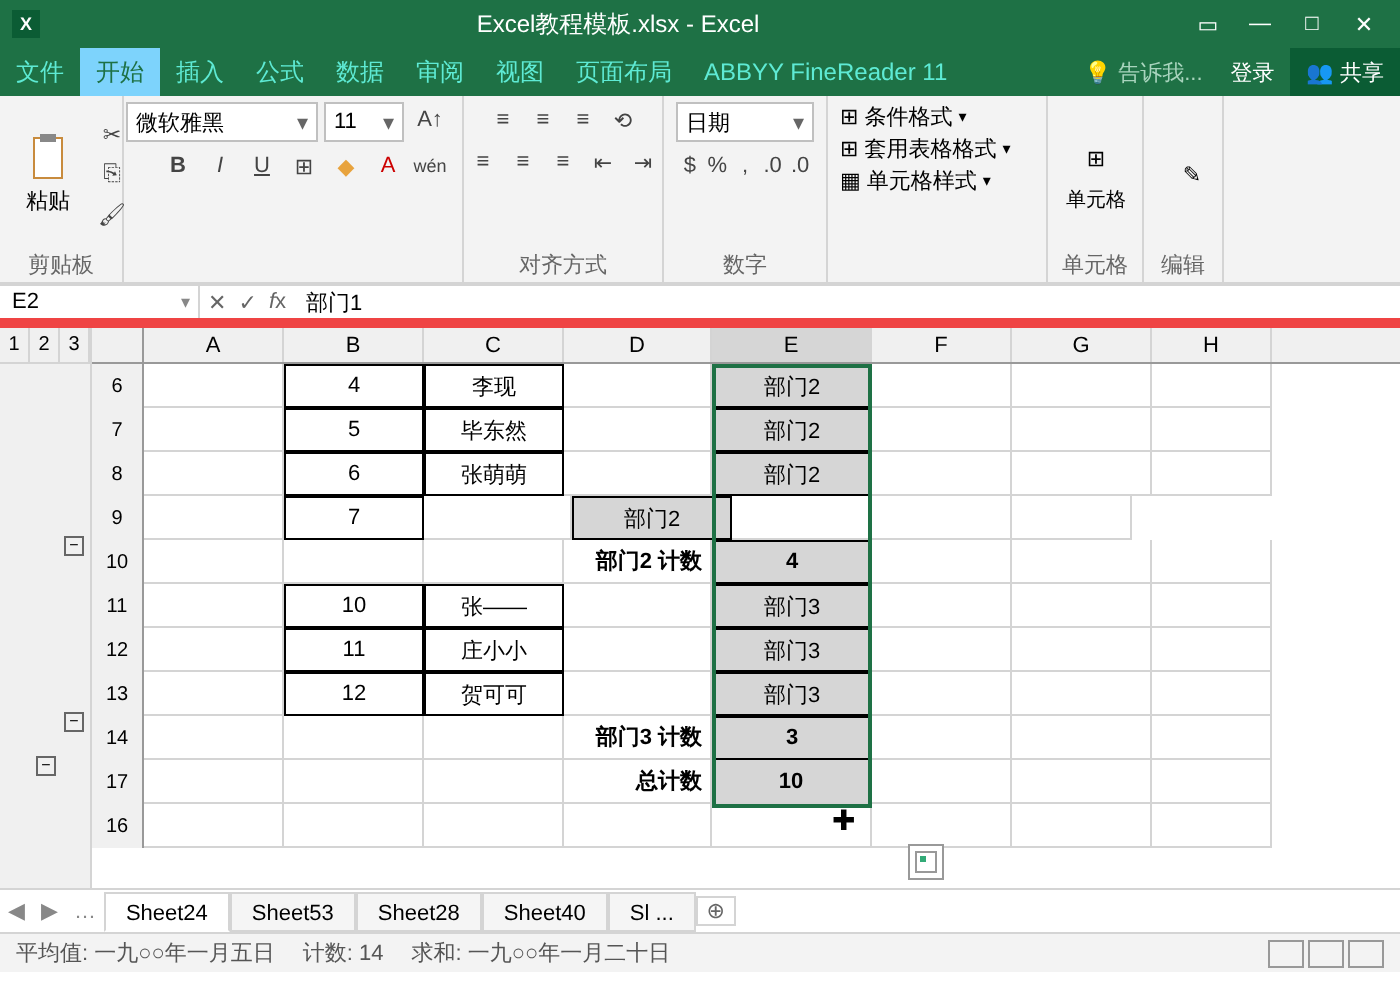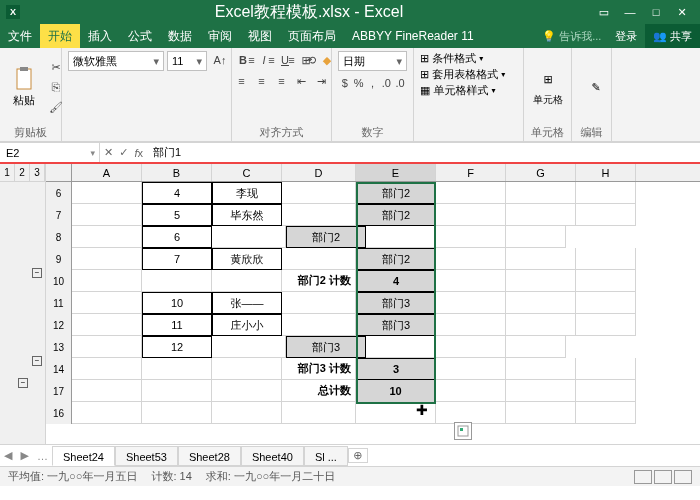--- a/index.html
+++ b/index.html
@@ -1,39 +1,39 @@
 <!DOCTYPE html>
 <html><head>
 <meta charset="utf-8">
 <style>
 *{margin:0;padding:0;box-sizing:border-box;font-family:"Microsoft YaHei",Arial,sans-serif;font-size:11px;}
 body{background:#fff;width:700px;height:500px;overflow:hidden;position:relative;}
 .titlebar{background:linear-gradient(#1e7145,#1e7145);height:24px;display:flex;align-items:center;color:#fff;padding:0 6px;}
-.titlebar .title{flex:1;text-align:center;font-size:16px;}
+.titlebar .title{flex:1;text-align:center;font-size:12px;}
 .titlebar .wincontrols{display:flex;gap:2px;}
 .titlebar .wincontrols span{width:24px;text-align:center;font-size:11px;cursor:pointer;}
 .excel-icon{width:14px;height:14px;background:#0b5c34;color:#fff;display:flex;align-items:center;justify-content:center;font-size:9px;font-weight:bold;margin-right:6px;}
 .menubar{background:#1e7145;height:24px;display:flex;align-items:center;}
-.menubar .tab{padding:0 8px;height:24px;display:flex;align-items:center;color:#ffffff;cursor:pointer;font-size:12px;}
-.menubar .tab.active{background:#fde047;color:#1e7145;}
+.menubar .tab{padding:0 8px;height:24px;display:flex;align-items:center;color:#5eead4;cursor:pointer;font-size:12px;}
+.menubar .tab.active{background:#7dd3fc;color:#1e7145;}
 .menubar .spacer{flex:1;}
 .menubar .tell{color:#a8d4bd;display:flex;align-items:center;gap:3px;padding:0 6px;}
 .menubar .login{color:#fff;padding:0 8px;}
 .menubar .share{background:#0b5c34;color:#fff;padding:0 8px;height:24px;display:flex;align-items:center;gap:3px;}
 .ribbon{background:#f3f3f3;height:94px;border-bottom:1px solid #d4d4d4;display:flex;}
 .rgroup{border-right:1px solid #d4d4d4;padding:3px 6px 1px 6px;display:flex;flex-direction:column;justify-content:space-between;}
 .rgroup .label{text-align:center;color:#666;font-size:11px;padding-top:2px;}
 .rgroup .body{flex:1;display:flex;align-items:center;gap:4px;}
 .bigbtn{display:flex;flex-direction:column;align-items:center;gap:2px;min-width:36px;cursor:pointer;padding:2px;}
 .bigbtn .ico{width:24px;height:24px;display:flex;align-items:center;justify-content:center;}
 .stack{display:flex;flex-direction:column;gap:2px;}
 .sbtn{width:20px;height:18px;border:1px solid transparent;display:flex;align-items:center;justify-content:center;cursor:pointer;color:#444;}
 .combo{border:1px solid #c0c0c0;background:#fff;height:20px;display:flex;align-items:center;padding:0 4px;font-size:11px;}
 .combo .dd{margin-left:auto;color:#666;}
-.cellref{background:#fff;height:22px;border-top:1px solid #d4d4d4;border-bottom:2px solid #ef4444;display:flex;align-items:center;}
+.cellref{background:#fff;height:22px;border-top:1px solid #d4d4d4;border-bottom:5px solid #ef4444;display:flex;align-items:center;}
 .namebox{width:100px;border-right:1px solid #d4d4d4;padding:0 6px;height:100%;display:flex;align-items:center;position:relative;}
 .namebox .dd{position:absolute;right:4px;color:#888;font-size:9px;}
 .fxbtns{display:flex;align-items:center;padding:0 4px;gap:6px;color:#666;}
 .fxbtns span{cursor:pointer;}
 .formulabar{flex:1;padding:0 6px;}
 .gridarea{position:relative;height:280px;overflow:hidden;}
 .outline{position:absolute;left:0;top:0;width:46px;background:#f0f0f0;border-right:1px solid #d4d4d4;height:100%;}
 .outline .levels{height:18px;display:flex;border-bottom:1px solid #d4d4d4;}
 .outline .levels span{flex:1;text-align:center;border-right:1px solid #d4d4d4;font-size:10px;line-height:18px;}
 .colheaders{margin-left:46px;height:18px;display:flex;background:#f0f0f0;border-bottom:1px solid #999;}
@@ -113,21 +113,21 @@
       </div>
       <div class="stack">
         <div class="sbtn">✂</div>
         <div class="sbtn">⎘</div>
         <div class="sbtn">🖌</div>
       </div>
     </div>
     <div class="label">剪贴板</div>
   </div>
   <div class="rgroup" style="width:170px">
-    <div class="body" style="flex-direction:row;align-items:flex-start;gap:3px">
+    <div class="body" style="flex-direction:column;align-items:flex-end;gap:3px">
       <div class="row" style="display:flex;gap:3px">
         <div class="combo" style="width:96px">
             <span>微软雅黑</span>
             <span class="dd">▾</span>
           </div>
         <div class="combo" style="width:40px">
             <span>11</span>
             <span class="dd">▾</span>
           </div>
         <div class="sbtn">A↑</div>
@@ -276,31 +276,31 @@
         <div class="cell colD right"></div>
         <div class="cell colE bord center sel">部门2</div>
         <div class="cell colF"></div>
         <div class="cell colG"></div>
         <div class="cell colH"></div>
       </div>
       <div class="grow">
         <div class="rowh">8</div>
         <div class="cell colA"></div>
         <div class="cell colB bord center">6</div>
+        <div class="cell colC bord center">张萌萌</div>
         <div class="cell colD right"></div>
         <div class="cell colE bord center sel">部门2</div>
         <div class="cell colF"></div>
         <div class="cell colG"></div>
         <div class="cell colH"></div>
       </div>
       <div class="grow">
         <div class="rowh">9</div>
         <div class="cell colA"></div>
         <div class="cell colB bord center">7</div>
-        <div class="cell colC bord center">黄欣欣</div>
         <div class="cell colD right"></div>
         <div class="cell colE bord center sel">部门2</div>
         <div class="cell colF"></div>
         <div class="cell colG"></div>
         <div class="cell colH"></div>
       </div>
       <div class="grow">
         <div class="rowh">10</div>
         <div class="cell colA"></div>
         <div class="cell colB center"></div>
@@ -330,20 +330,21 @@
         <div class="cell colD right"></div>
         <div class="cell colE bord center sel">部门3</div>
         <div class="cell colF"></div>
         <div class="cell colG"></div>
         <div class="cell colH"></div>
       </div>
       <div class="grow">
         <div class="rowh">13</div>
         <div class="cell colA"></div>
         <div class="cell colB bord center">12</div>
+        <div class="cell colC bord center">贺可可</div>
         <div class="cell colD right"></div>
         <div class="cell colE bord center sel">部门3</div>
         <div class="cell colF"></div>
         <div class="cell colG"></div>
         <div class="cell colH"></div>
       </div>
       <div class="grow">
         <div class="rowh">14</div>
         <div class="cell colA"></div>
         <div class="cell colB center"></div>

